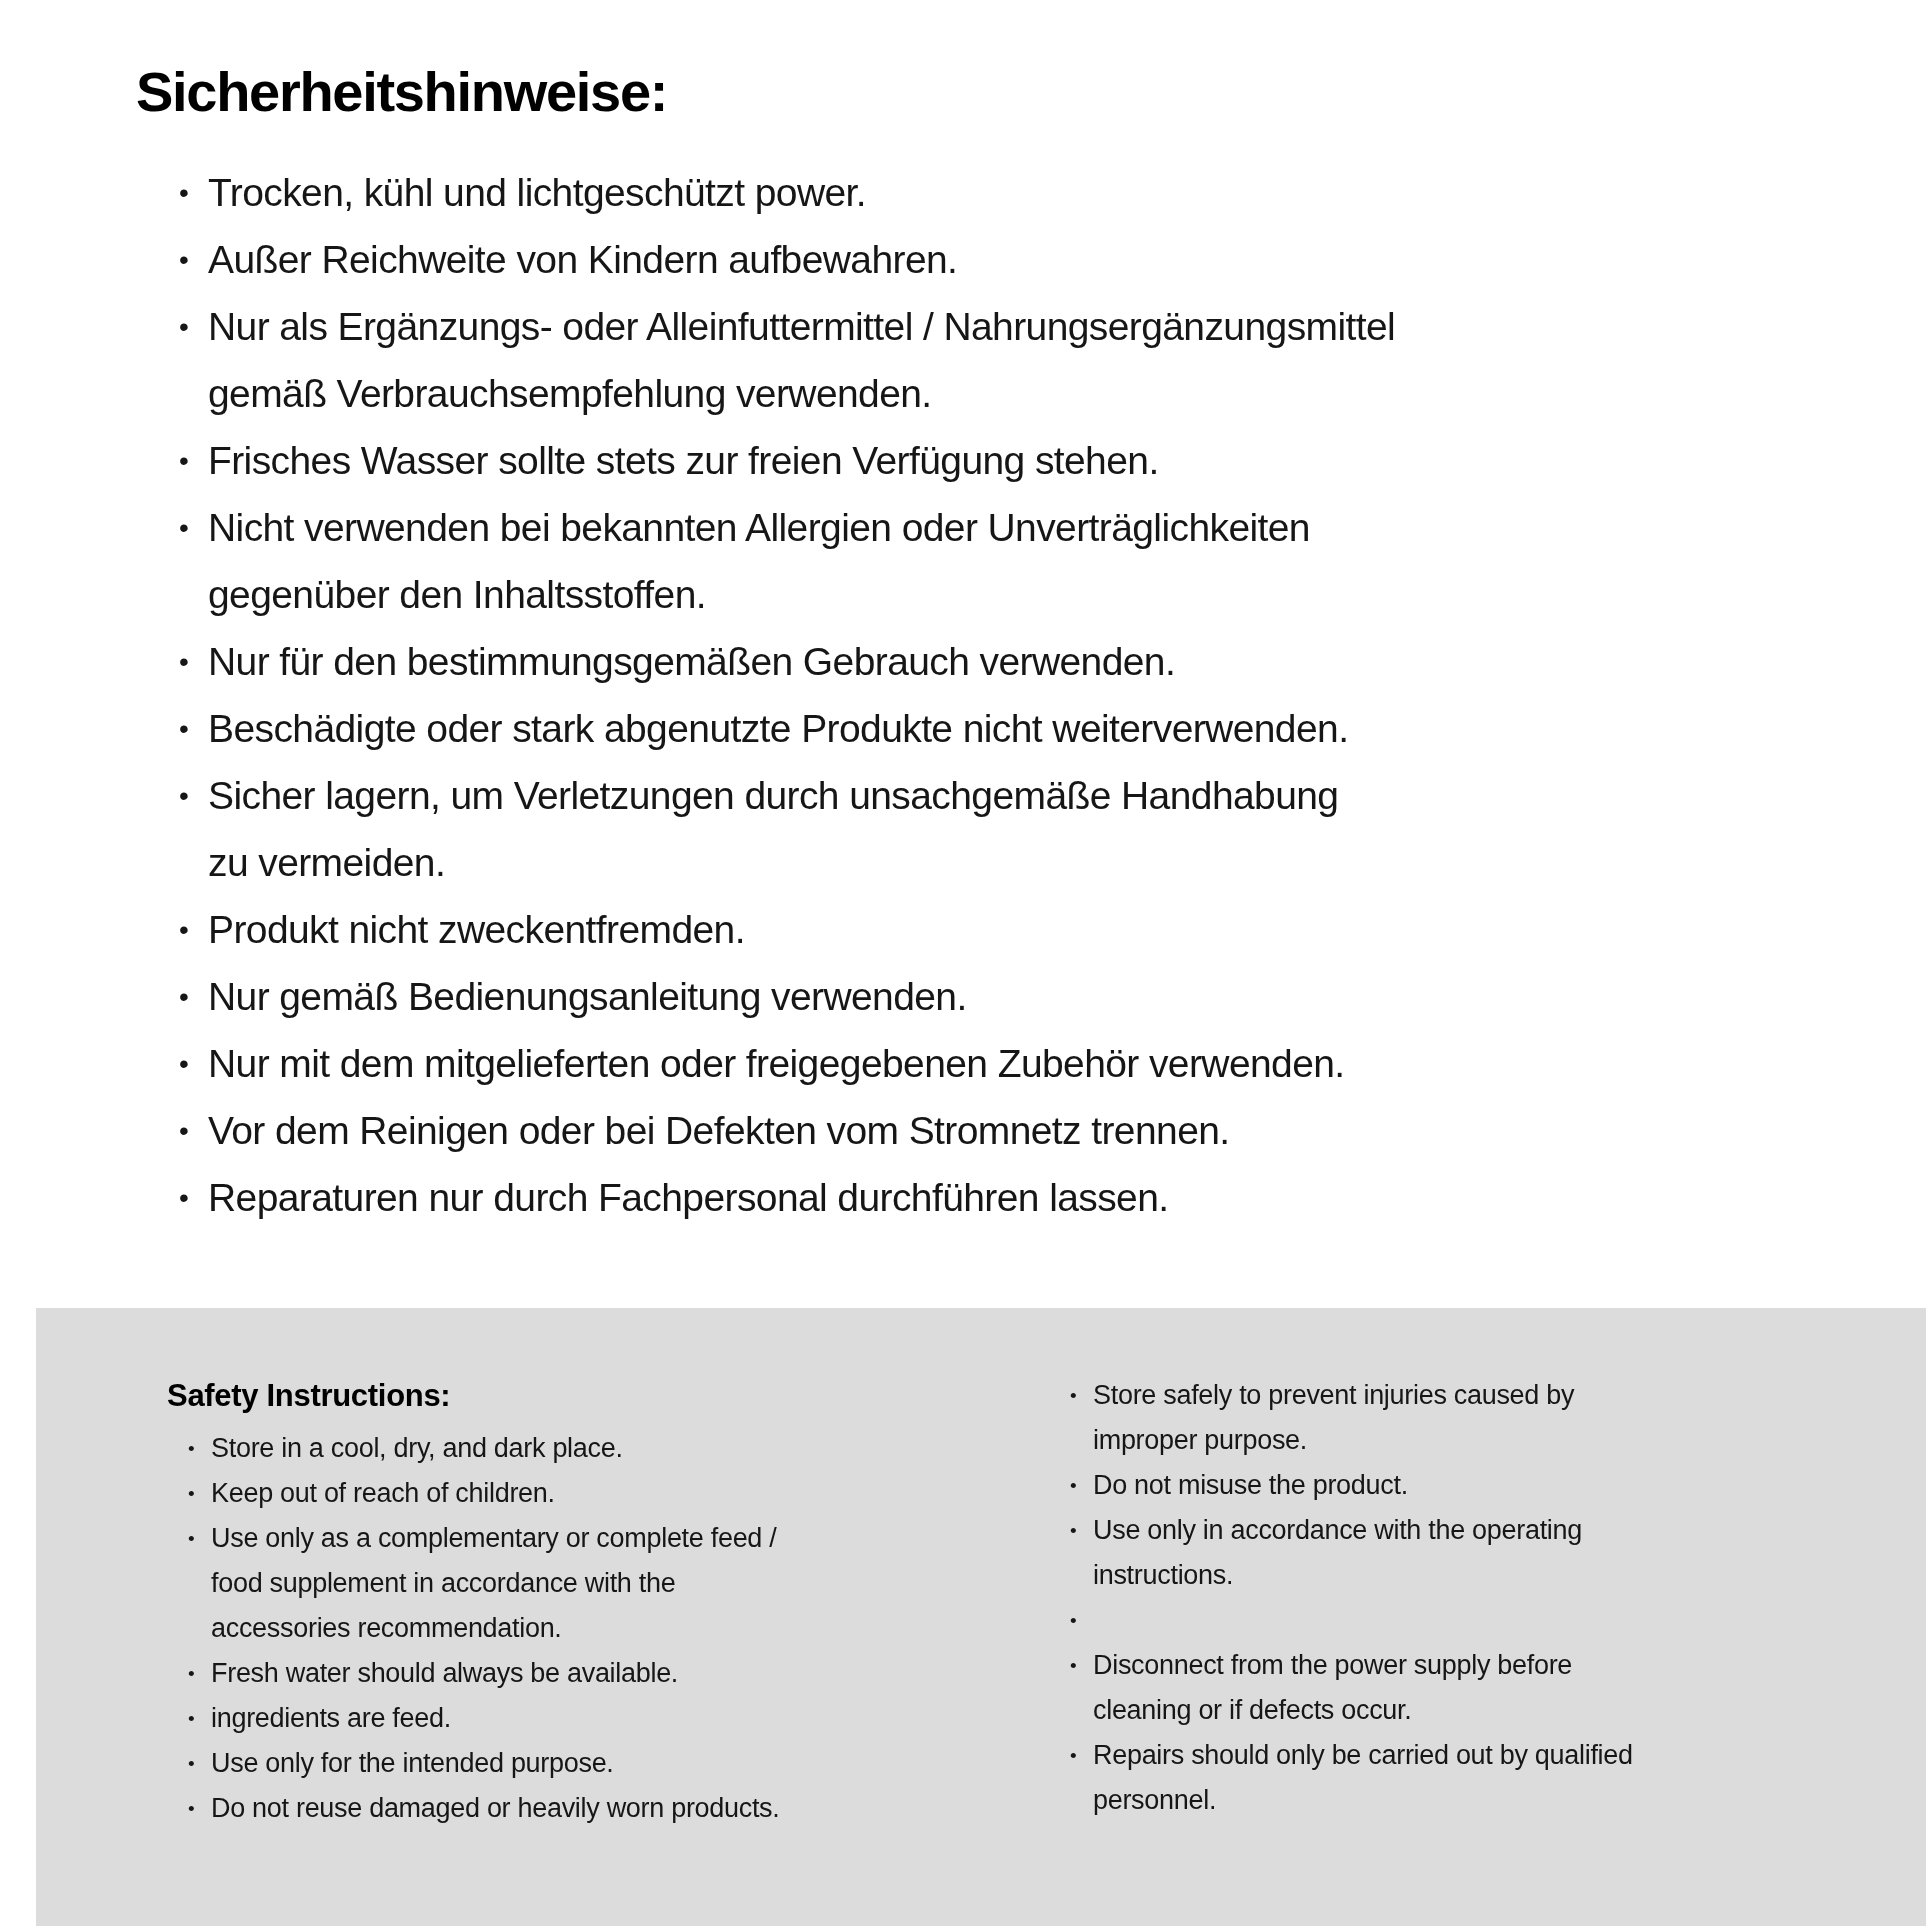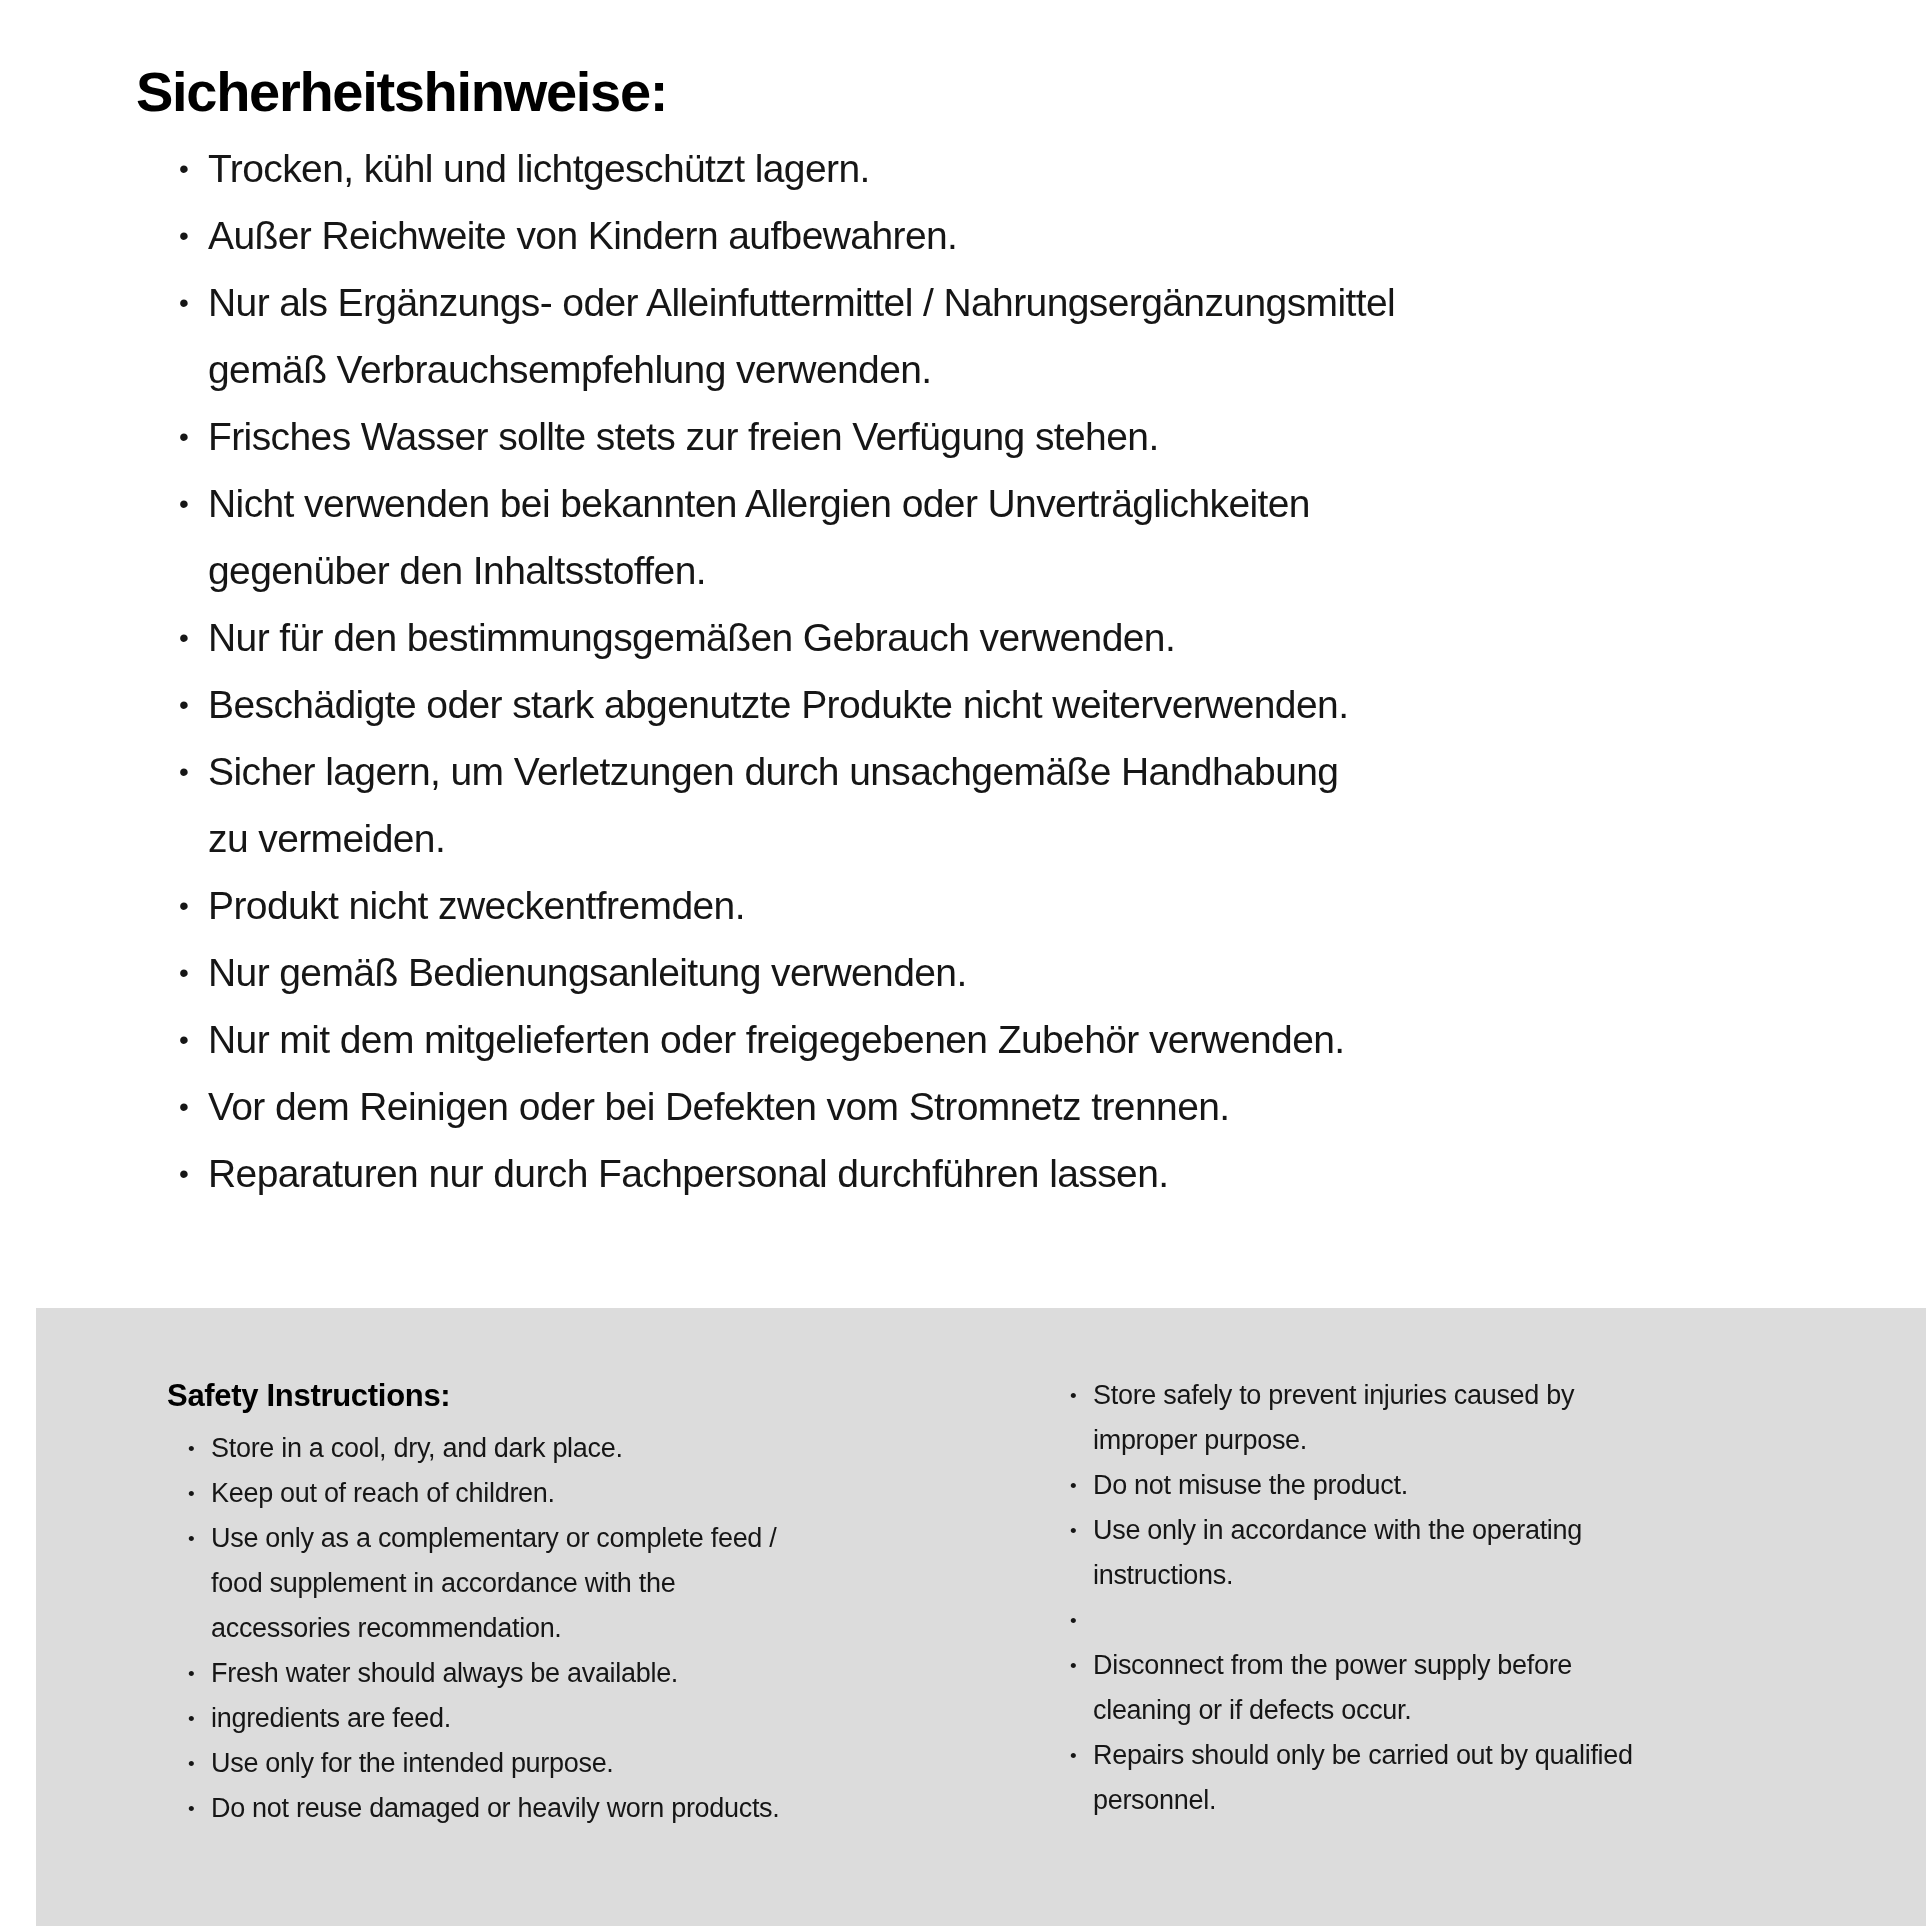--- a/index.html
+++ b/index.html
@@ -23,21 +23,21 @@
   
   .de {
     padding: 64px 77px 0 136px;
   }
   .de h1 {
     font-size: 56px;
     font-weight: 700;
     line-height: 1.0;
     color: var(--heading);
     letter-spacing: -1.3px;
-    margin-bottom: 15px;
+    margin-bottom: 39px;
   }
   .de ul {
     list-style: none;
     margin-left: 43px;
     font-size: 39px;
     line-height: 67px;
     letter-spacing: -0.6px;
   }
   .de li {
     display: flex;
@@ -97,21 +97,21 @@
 <body>
 
 <div class="page">
 
   <section class="de">
     <h1>Sicherheitshinweise:</h1>
     <ul>
       <li>
         <span class="dot">•</span>
         <span class="txt">
-          <span class="ln">Trocken, kühl und lichtgeschützt lagern.</span>
+          <span class="ln">Trocken, kühl und lichtgeschützt power.</span>
         </span>
       </li>
       <li>
         <span class="dot">•</span>
         <span class="txt">
           <span class="ln">Außer Reichweite von Kindern aufbewahren.</span>
         </span>
       </li>
       <li>
         <span class="dot">•</span>

